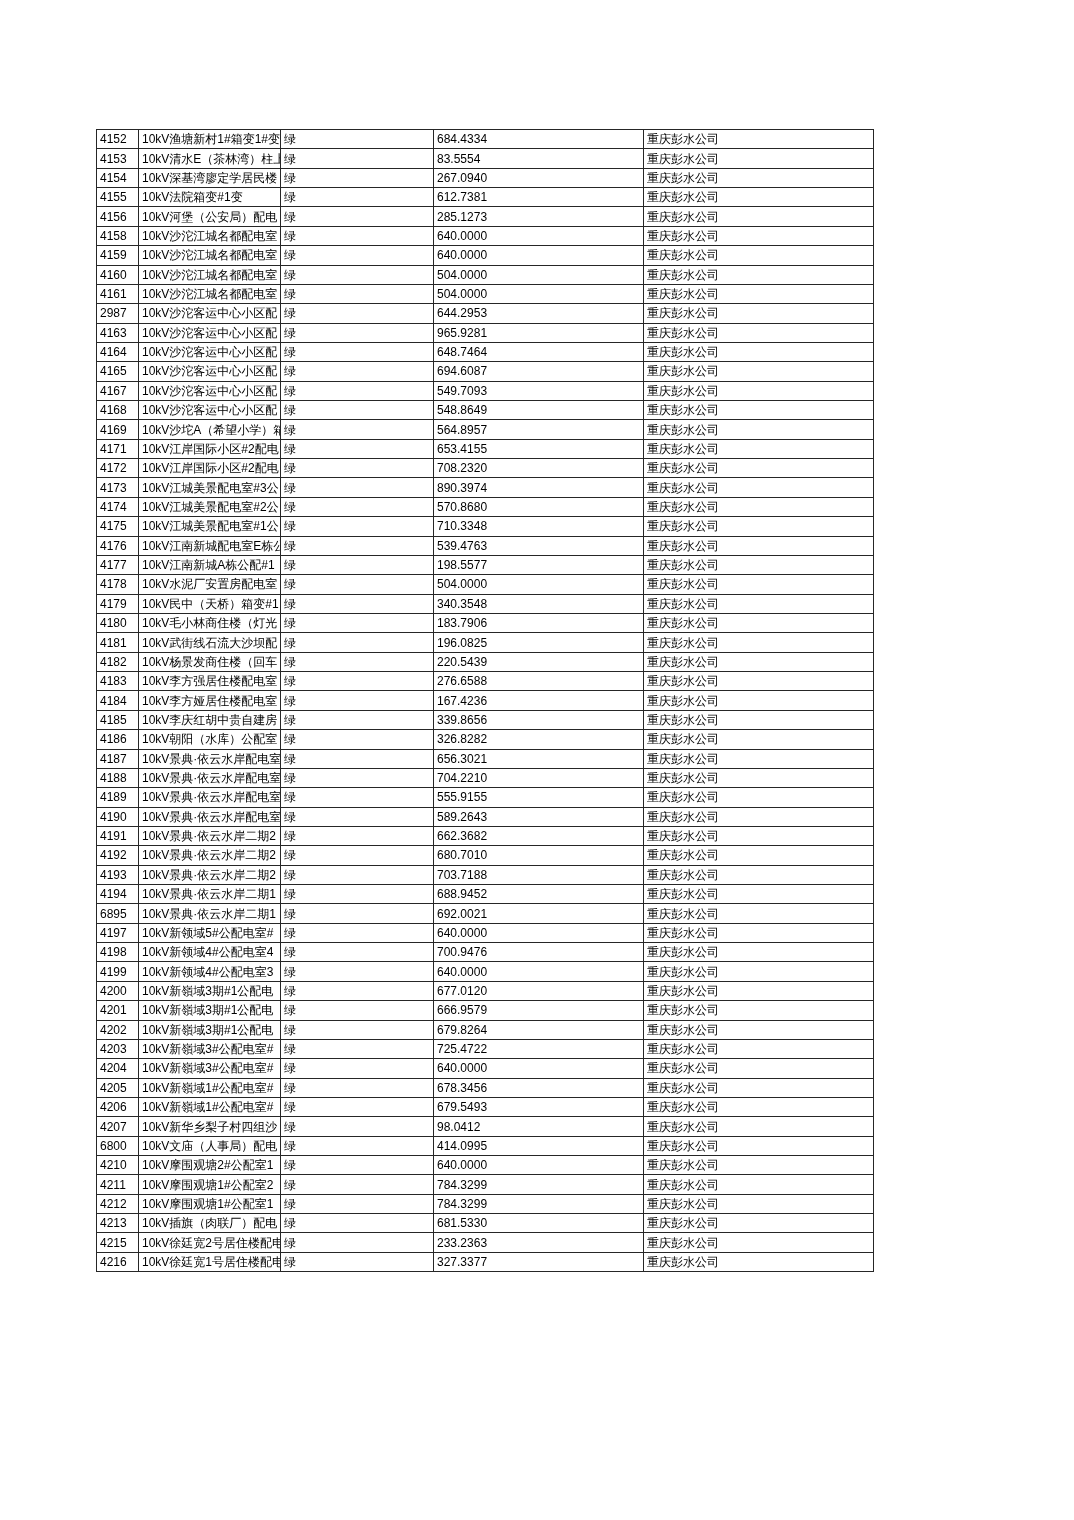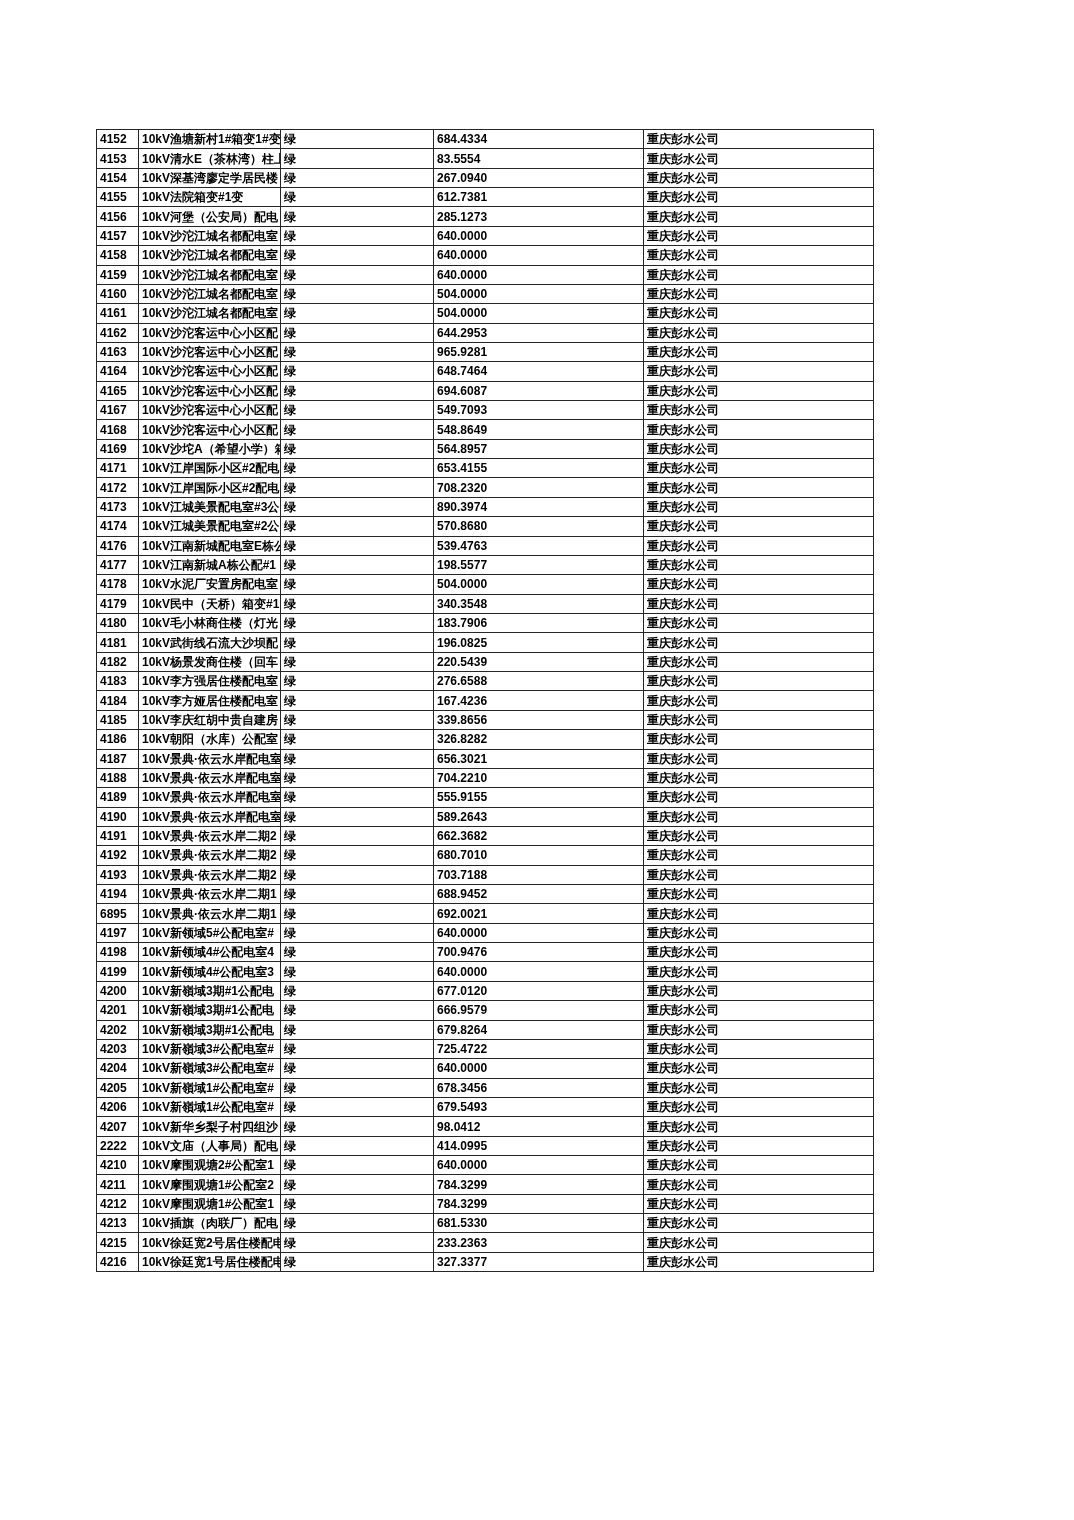--- a/index.html
+++ b/index.html
@@ -7,21 +7,20 @@
     padding: 0;
     background: #ffffff;
     font-family: "Liberation Sans", sans-serif;
   }
   .page {
     position: relative;
     width: 1022px;
     height: 1520px;
     background: #ffffff;
     overflow: hidden;
-    font-weight: bold;
   }
   table.grid {
     position: absolute;
     left: 96px;
     top: 129px;
     width: 777px;
     border-collapse: collapse;
     table-layout: fixed;
   }
   table.grid td {
@@ -81,27 +80,20 @@
           <td class="company-cell">重庆彭水公司</td>
         </tr>
         <tr>
           <td>4156</td>
           <td>10kV河堡（公安局）配电</td>
           <td>绿</td>
           <td>285.1273</td>
           <td class="company-cell">重庆彭水公司</td>
         </tr>
         <tr>
-          <td>4157</td>
-          <td>10kV沙沱江城名都配电室</td>
-          <td>绿</td>
-          <td>640.0000</td>
-          <td class="company-cell">重庆彭水公司</td>
-        </tr>
-        <tr>
           <td>4158</td>
           <td>10kV沙沱江城名都配电室</td>
           <td>绿</td>
           <td>640.0000</td>
           <td class="company-cell">重庆彭水公司</td>
         </tr>
         <tr>
           <td>4159</td>
           <td>10kV沙沱江城名都配电室</td>
           <td>绿</td>
@@ -116,21 +108,21 @@
           <td class="company-cell">重庆彭水公司</td>
         </tr>
         <tr>
           <td>4161</td>
           <td>10kV沙沱江城名都配电室</td>
           <td>绿</td>
           <td>504.0000</td>
           <td class="company-cell">重庆彭水公司</td>
         </tr>
         <tr>
-          <td>4162</td>
+          <td>2987</td>
           <td>10kV沙沱客运中心小区配</td>
           <td>绿</td>
           <td>644.2953</td>
           <td class="company-cell">重庆彭水公司</td>
         </tr>
         <tr>
           <td>4163</td>
           <td>10kV沙沱客运中心小区配</td>
           <td>绿</td>
           <td>965.9281</td>
@@ -193,20 +185,27 @@
           <td class="company-cell">重庆彭水公司</td>
         </tr>
         <tr>
           <td>4174</td>
           <td>10kV江城美景配电室#2公</td>
           <td>绿</td>
           <td>570.8680</td>
           <td class="company-cell">重庆彭水公司</td>
         </tr>
         <tr>
+          <td>4175</td>
+          <td>10kV江城美景配电室#1公</td>
+          <td>绿</td>
+          <td>710.3348</td>
+          <td class="company-cell">重庆彭水公司</td>
+        </tr>
+        <tr>
           <td>4176</td>
           <td>10kV江南新城配电室E栋公</td>
           <td>绿</td>
           <td>539.4763</td>
           <td class="company-cell">重庆彭水公司</td>
         </tr>
         <tr>
           <td>4177</td>
           <td>10kV江南新城A栋公配#1</td>
           <td>绿</td>
@@ -410,21 +409,21 @@
           <td class="company-cell">重庆彭水公司</td>
         </tr>
         <tr>
           <td>4207</td>
           <td>10kV新华乡梨子村四组沙</td>
           <td>绿</td>
           <td>98.0412</td>
           <td class="company-cell">重庆彭水公司</td>
         </tr>
         <tr>
-          <td>2222</td>
+          <td>6800</td>
           <td>10kV文庙（人事局）配电</td>
           <td>绿</td>
           <td>414.0995</td>
           <td class="company-cell">重庆彭水公司</td>
         </tr>
         <tr>
           <td>4210</td>
           <td>10kV摩围观塘2#公配室1</td>
           <td>绿</td>
           <td>640.0000</td>

